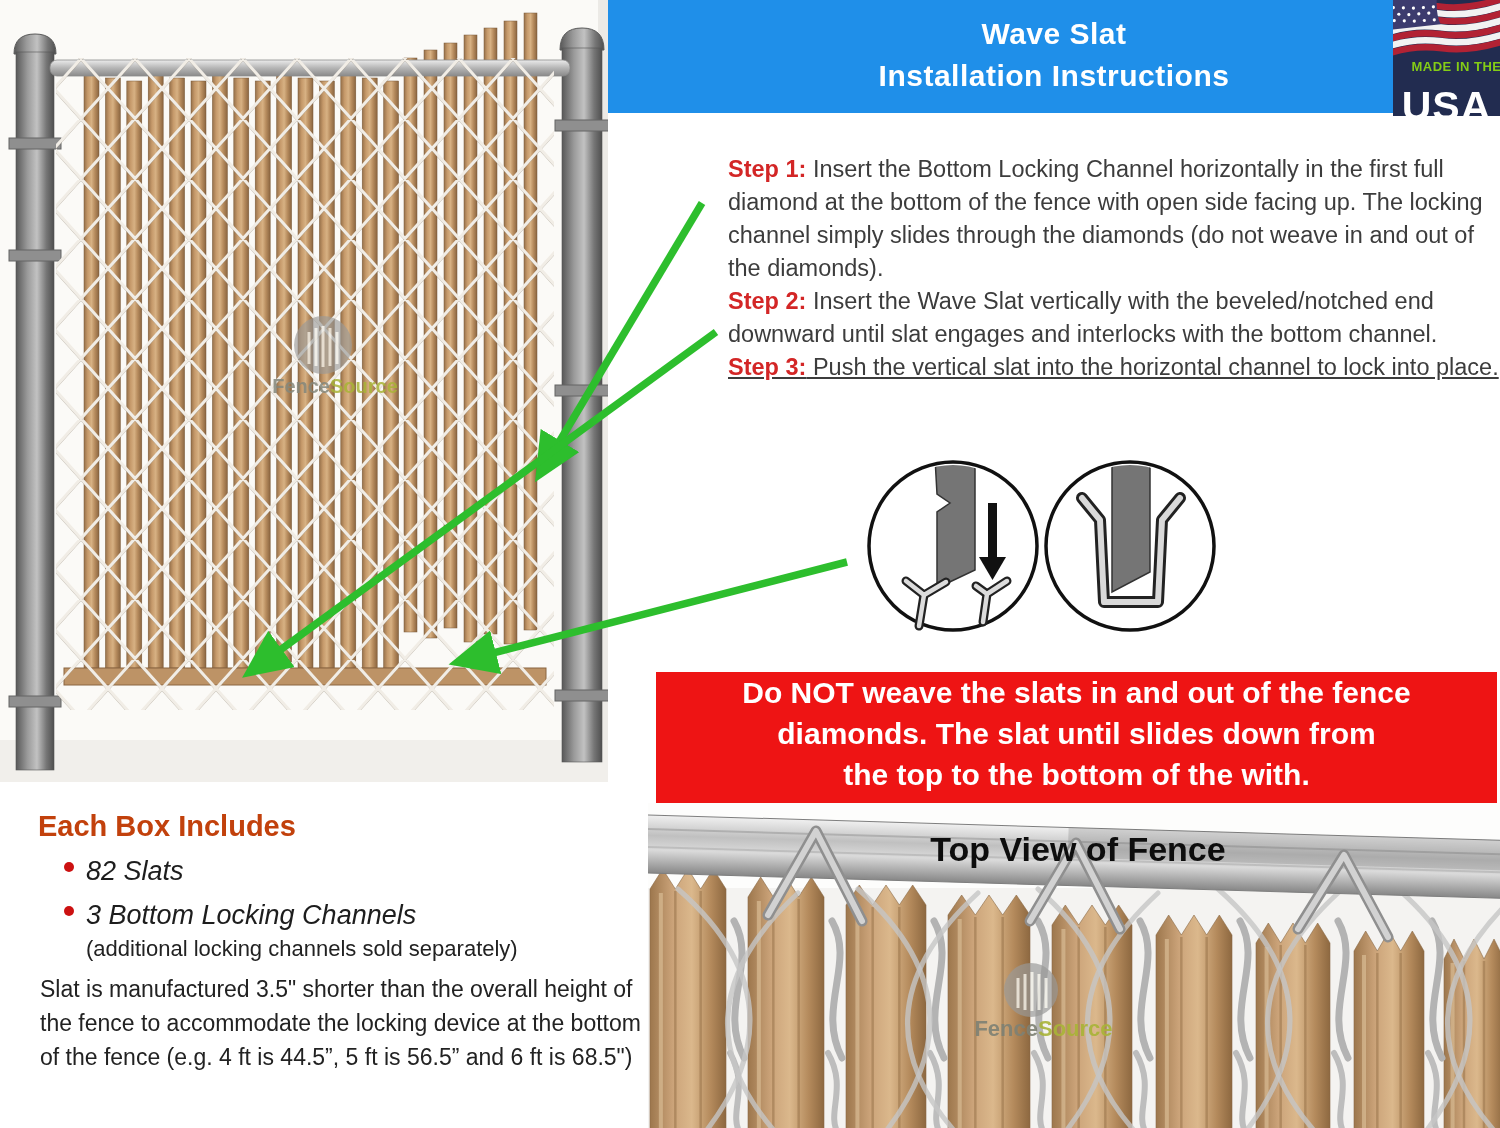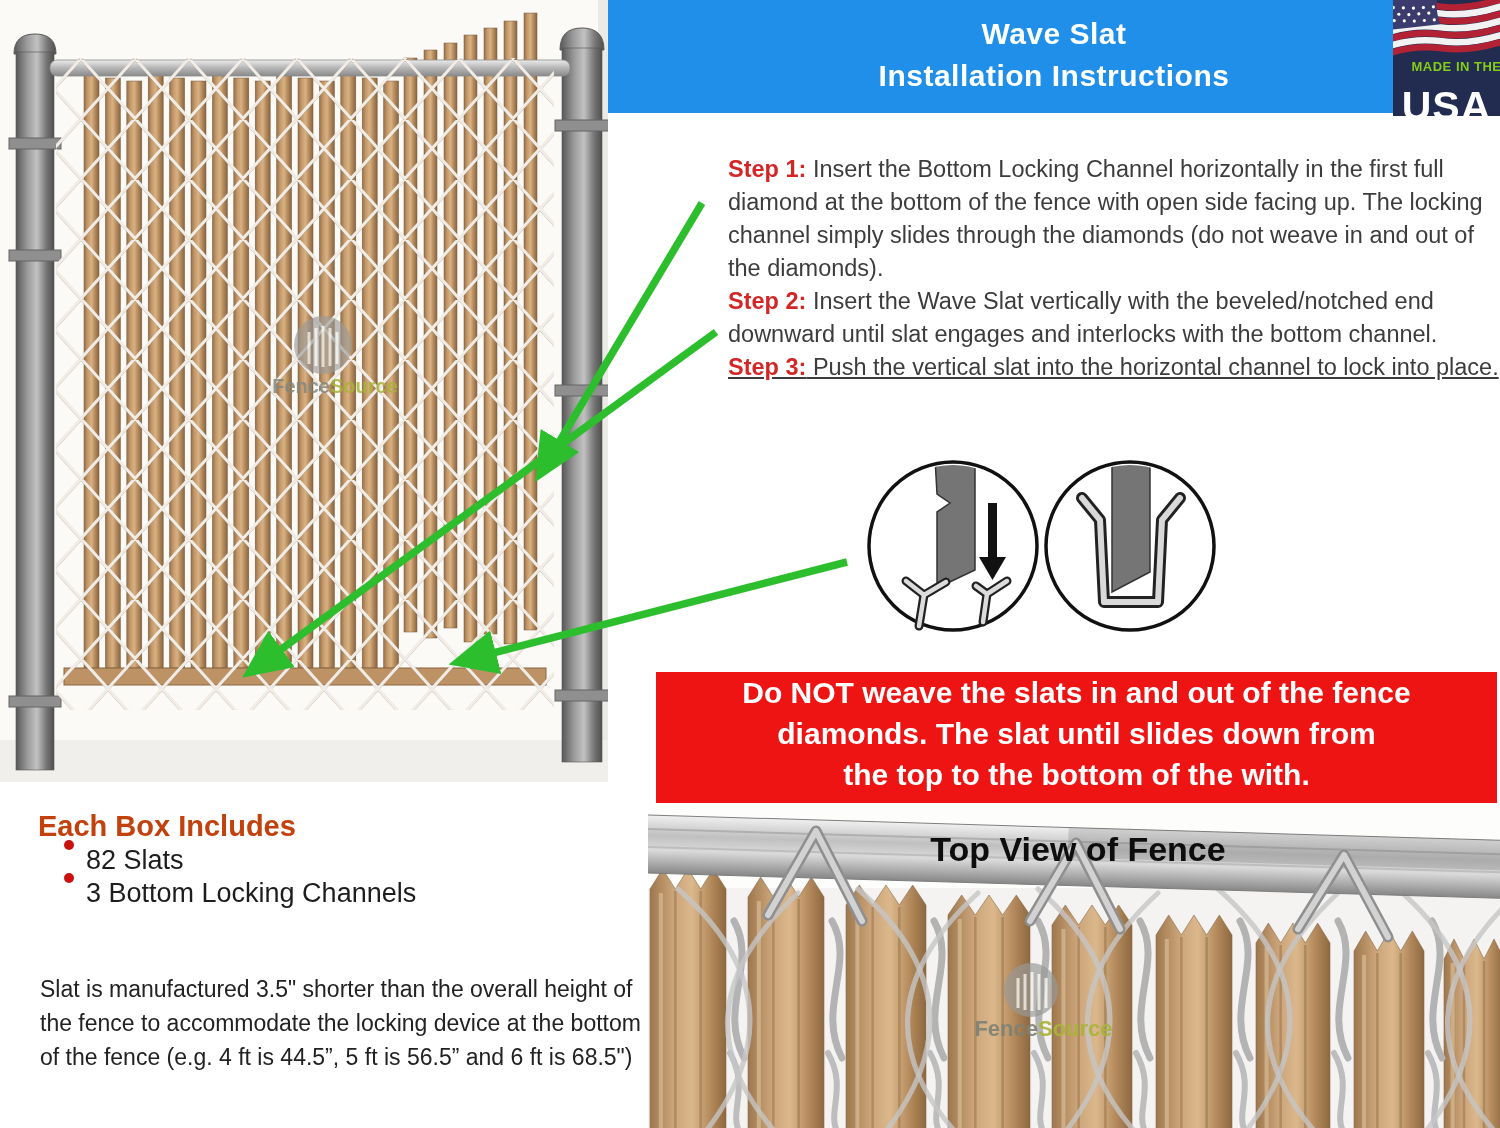--- a/index.html
+++ b/index.html
@@ -21,21 +21,21 @@
   #steps{position:absolute;left:728px;top:153px;width:772px;font-size:23.5px;line-height:33px;color:#3c3c3c;}
   #steps .step + .step{margin-top:16px;}
   #steps .lbl{color:var(--step-red);font-weight:bold;}
   
   #warning{position:absolute;left:656px;top:672px;width:841px;height:131px;background:var(--banner-red);
         color:#ffffff;font-weight:bold;font-size:30px;line-height:41px;text-align:center;}
   #warning .wline:first-child{}
   
   #box{position:absolute;left:38px;top:810px;width:600px;color:#1d1d1d;}
   #box h2{margin:0;font-size:29px;font-weight:bold;color:#c2410c;}
-  #box .item{display:flex;align-items:flex-start;margin-top:2px;font-size:27px;}
+  #box .item{display:flex;align-items:center;margin-top:13px;font-size:27px;font-style:italic;}
   #box .dot{width:10px;height:10px;border-radius:50%;background:#cc1111;margin:0 12px 0 26px;
         flex:0 0 10px;position:relative;top:-5px;}
   #box .subnote{margin-top:5px;margin-left:48px;font-size:22px;color:#222;}
   #footnote{position:absolute;left:40px;top:972px;width:608px;font-size:23px;line-height:34px;color:#222;}
   
   #left-photo{position:absolute;left:0;top:0;width:608px;height:782px;}
   #topview{position:absolute;left:648px;top:803px;width:852px;height:325px;}
   #circles{position:absolute;left:860px;top:452px;width:380px;height:195px;}
   #arrows{position:absolute;left:0;top:0;width:1500px;height:1128px;pointer-events:none;}
   .arrowline{stroke:var(--arrow-green);stroke-width:7.5;}
@@ -360,20 +360,21 @@
   <div id="box">
     <h2>Each Box Includes</h2>
     <div class="item">
       <span class="dot"></span>
       <span>82 Slats</span>
     </div>
     <div class="item">
       <span class="dot"></span>
       <span>3 Bottom Locking Channels</span>
     </div>
+    <div class="subnote">(additional locking channels sold separately)</div>
   </div>
 
   <div id="footnote">Slat is manufactured 3.5" shorter than the overall height of the fence to accommodate the locking device at the bottom of the fence (e.g. 4 ft is 44.5”, 5 ft is 56.5” and 6 ft is 68.5")</div>
 
   <svg id="arrows" viewBox="0 0 1500 1128">
     <defs>
       <marker id="ah" markerWidth="7" markerHeight="6" refX="5.2" refY="3" orient="auto" markerUnits="strokeWidth">
         <path d="M0,0 L6.5,3 L0,6 Z" fill="#2dbe2d" style="fill:var(--arrow-green)"></path>
       </marker>
     </defs>

